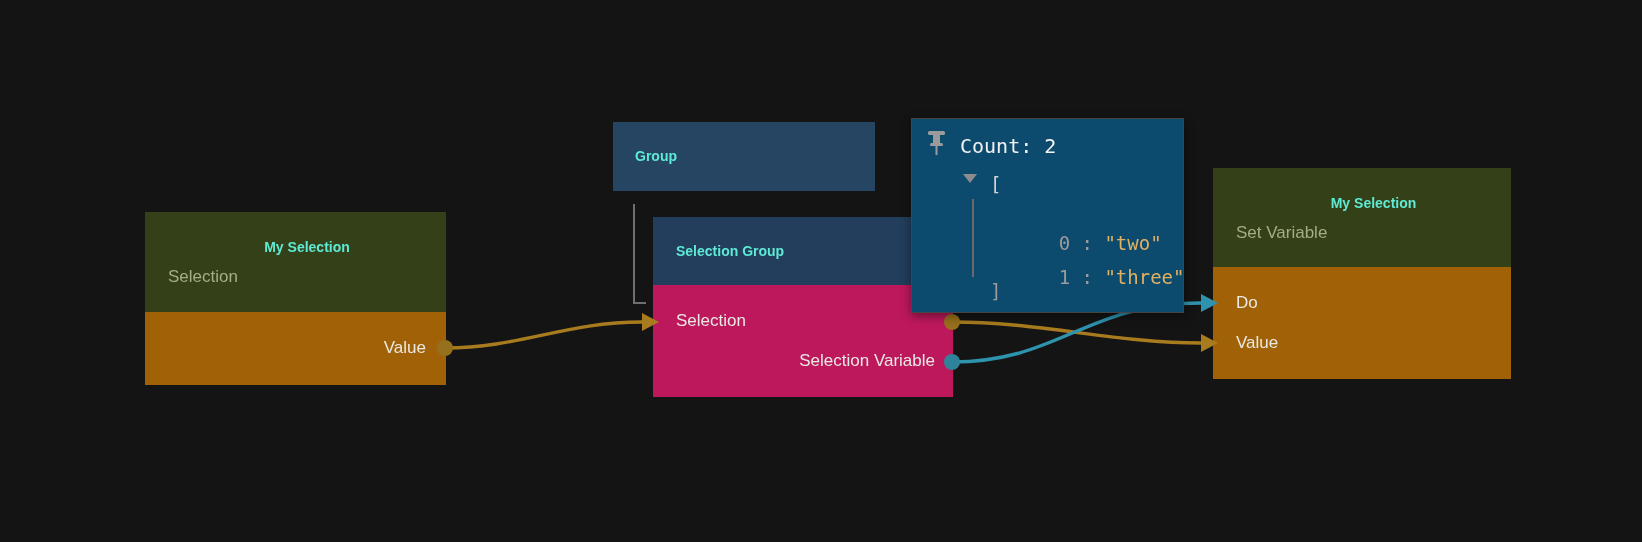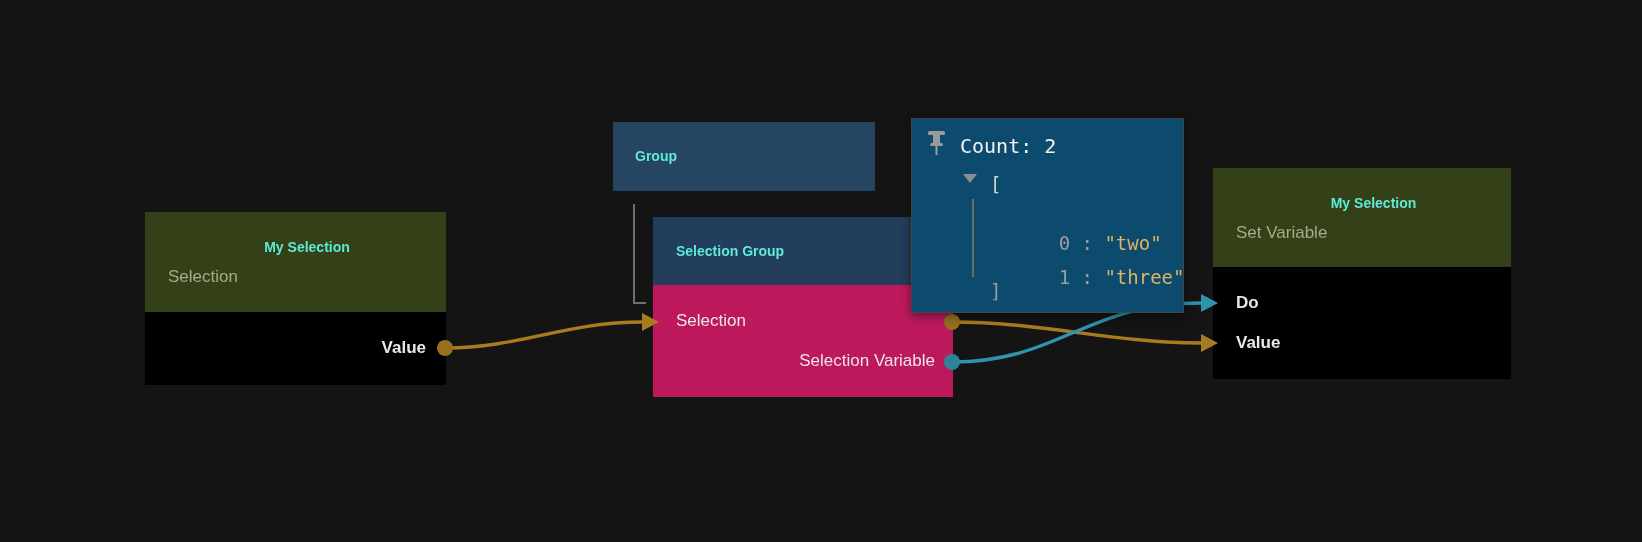--- a/index.html
+++ b/index.html
@@ -16,21 +16,21 @@
   .node-title{font-size:14px;font-weight:bold;color:#5eead4;line-height:30px;text-align:center;}
   .node-subtitle{font-size:17px;color:#a4ac88;line-height:30px;}
   .two-line{padding-top:20px;}
   .node-body{box-sizing:border-box;padding-top:16px;}
   .port-row{height:40px;line-height:40px;font-size:17px;color:#e8e9e3;white-space:nowrap;}
   .port-row.in{padding-left:23px;text-align:left;}
   .port-row.out{padding-right:20px;text-align:right;}
 
   
   .olive .node-header{background:#344018;}
-  .olive .node-body{background:#000000;font-weight:bold;}
+  .olive .node-body{background:#a16207;}
 
   
   .blue-header{background:#223e5c;}
   .blue-body{background:#be185d;}
   .blue-title{font-size:14px;font-weight:bold;color:#5eead4;}
 
   #node-variable{left:145px;top:212px;width:301px;}
   #node-variable .node-header{height:100px;}
   #node-variable .node-body{height:73px;}
 

